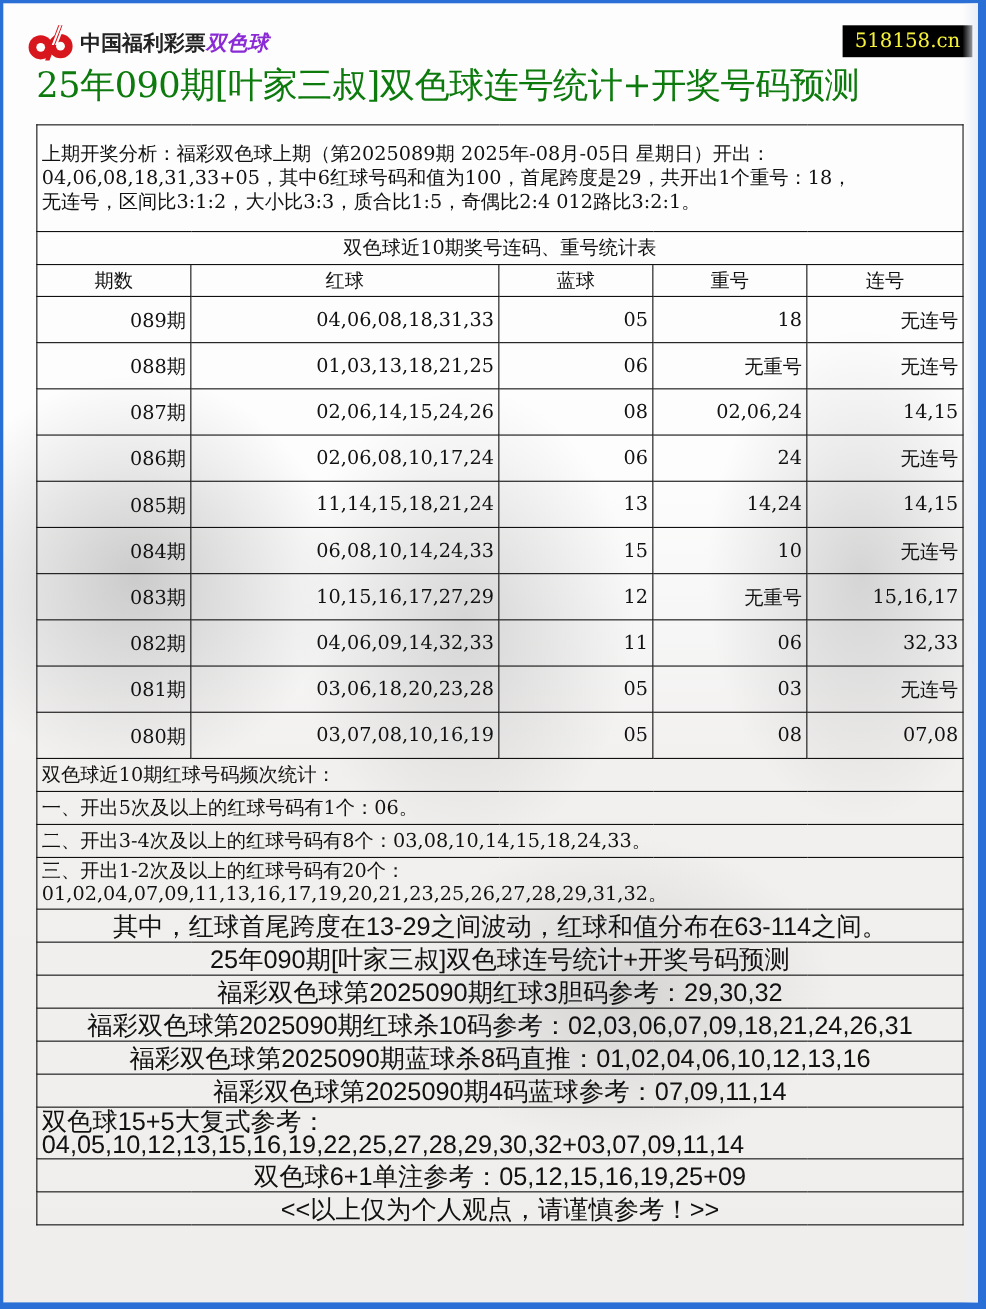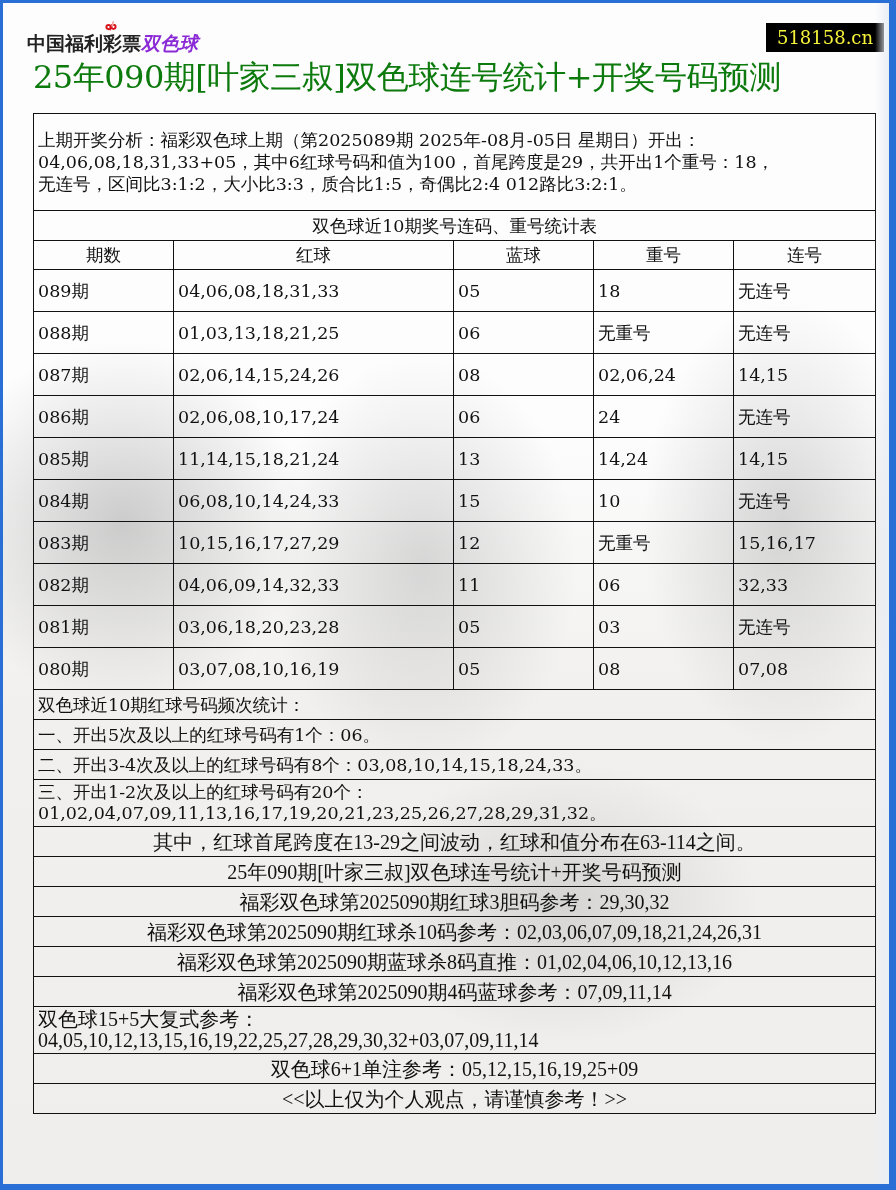--- a/index.html
+++ b/index.html
@@ -14,21 +14,21 @@
       radial-gradient(ellipse 260px 260px at 120px 520px, rgba(120,120,120,0.35), rgba(120,120,120,0) 70%),
       radial-gradient(ellipse 220px 300px at 420px 560px, rgba(140,140,140,0.30), rgba(140,140,140,0) 70%),
       radial-gradient(ellipse 200px 320px at 780px 520px, rgba(120,120,120,0.28), rgba(120,120,120,0) 70%),
       radial-gradient(ellipse 280px 200px at 560px 900px, rgba(150,150,150,0.30), rgba(150,150,150,0) 70%),
       linear-gradient(#fdfdfd 0, #fdfdfd 420px, #f1f0ef 700px, #efeeed 100%);
   }
   .frame::after {
     content:""; position:absolute; right:0; top:0; width:14px; height:100%;
     background:linear-gradient(90deg, rgba(255,255,255,0), #e9eef6);
   }
-  .logo { position:absolute; left:20px; top:18px; height:36px; display:flex; align-items:center;flex-direction:column; }
+  .logo { position:absolute; left:20px; top:18px; height:36px; display:flex; align-items:center; }
   .logo-mark { width:46px; height:36px; }
   .logo-text { font-family:"DejaVu Sans","Liberation Sans",sans-serif; font-weight:bold; font-size:19px; color:#222; margin-left:4px; letter-spacing:0px; }
   .logo-text .ssq { color:#8b2bd6; font-style:italic; }
   .site-badge {
     position:absolute; left:763px; top:20px; width:118px; height:29px;
     background:#000; color:#f6f23a; font-family:"DejaVu Serif","Liberation Serif",serif;
     font-size:18px; line-height:29px; text-align:center;
   }
   .main-title {
     position:absolute; left:30px; top:52px; width:840px; height:44px;
@@ -39,23 +39,23 @@
     position:absolute; left:30px; top:110px; width:842px;
     border-collapse:collapse; table-layout:fixed;
     font-size:17.5px; color:#111;
   }
   table.grid td { border:1.5px solid #111; padding:0 4px; background:transparent; }
   .left { text-align:left; }
   .center { text-align:center; }
   .analysis { height:92px; line-height:22px; vertical-align:middle; padding:2px 4px !important; }
   .thin { height:29px; line-height:28px;margin-left:34px; }
   .hdr td { height:28px; }
-  .row td { height:41px; text-align:left; }
+  .row td { height:41px; text-align:right; }
   .two { line-height:21px; height:46px; padding-top:1px;margin-left:21px; }
-  .nar { font-family:Liberation Serif, serif; font-size:20px; }
+  .nar { font-family:Liberation Sans, sans-serif; font-size:23px; }
 </style>
 </head>
 <body>
 
 <div class="frame">
 
   <div class="logo">
     <svg class="logo-mark" viewBox="0 0 46 36">
       <circle cx="14" cy="22" r="11" fill="#d8161d"></circle>
       <circle cx="32" cy="21" r="11" fill="#d8161d"></circle>

